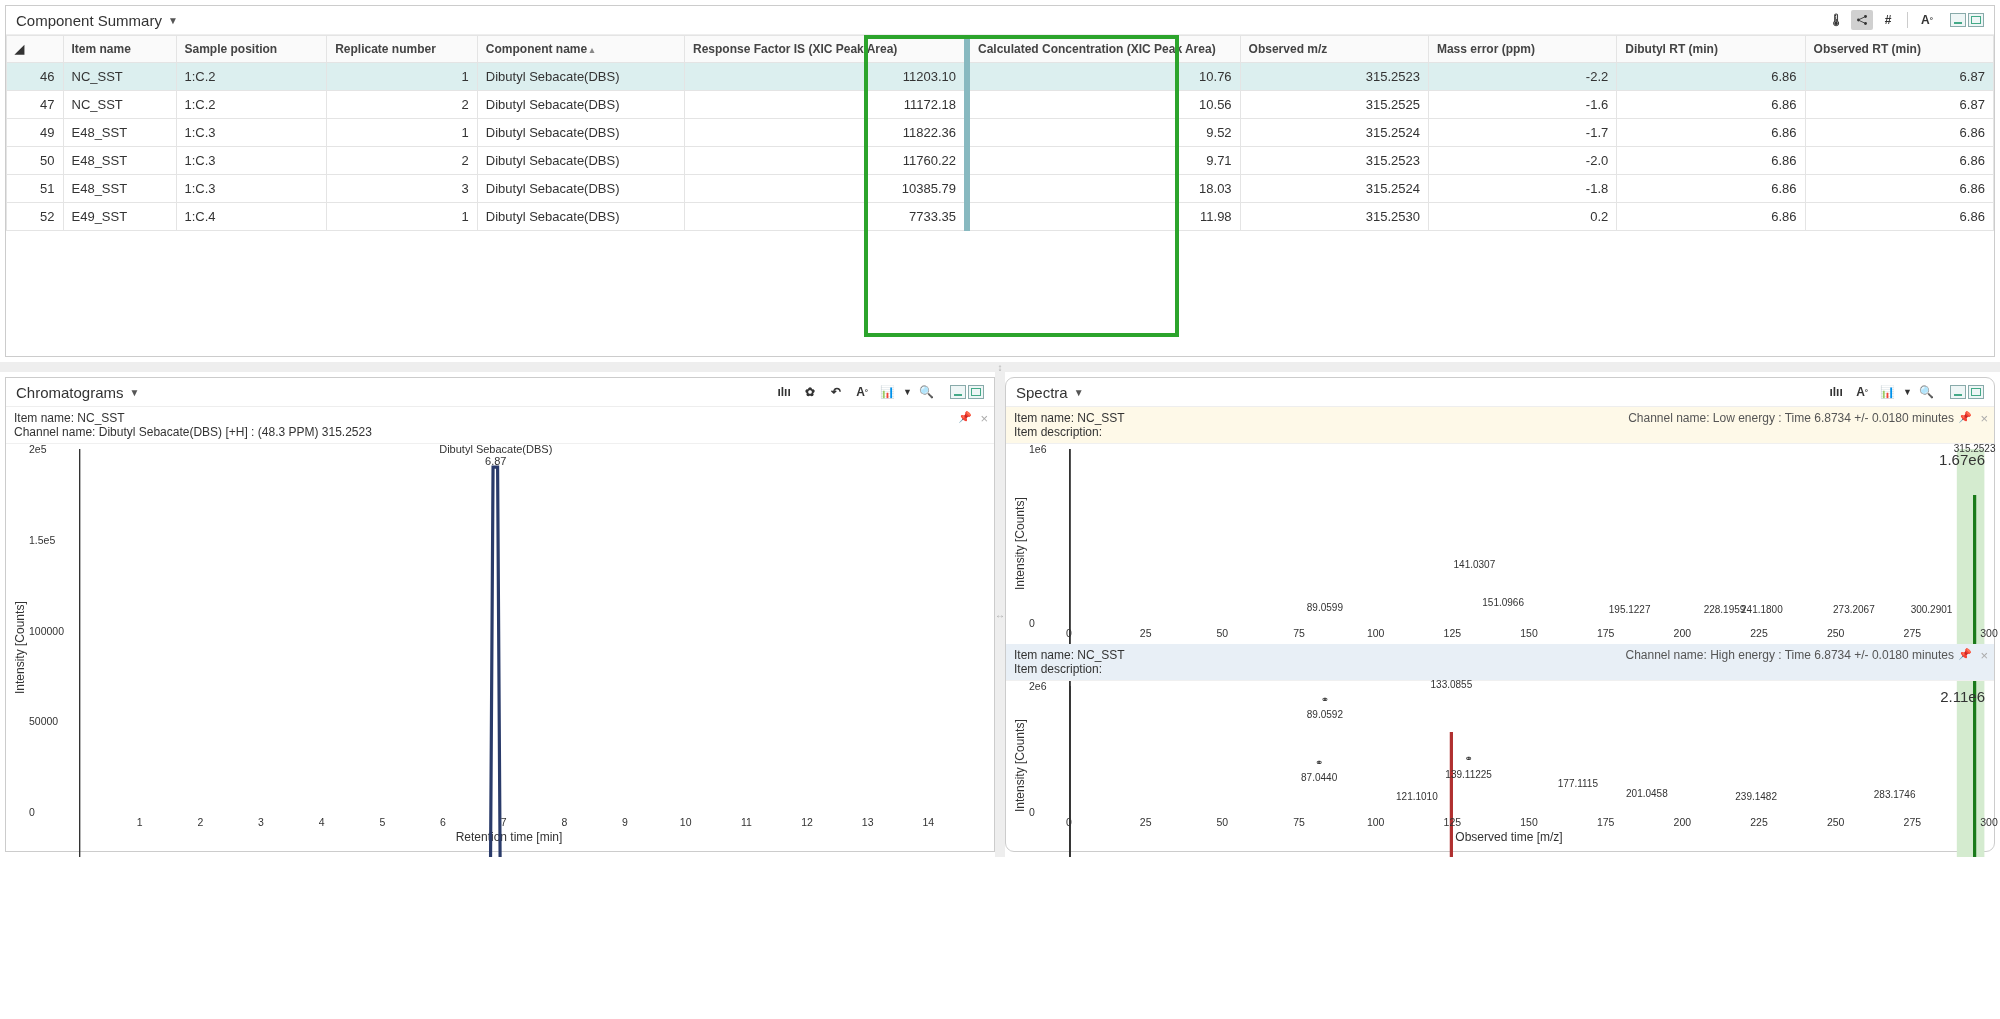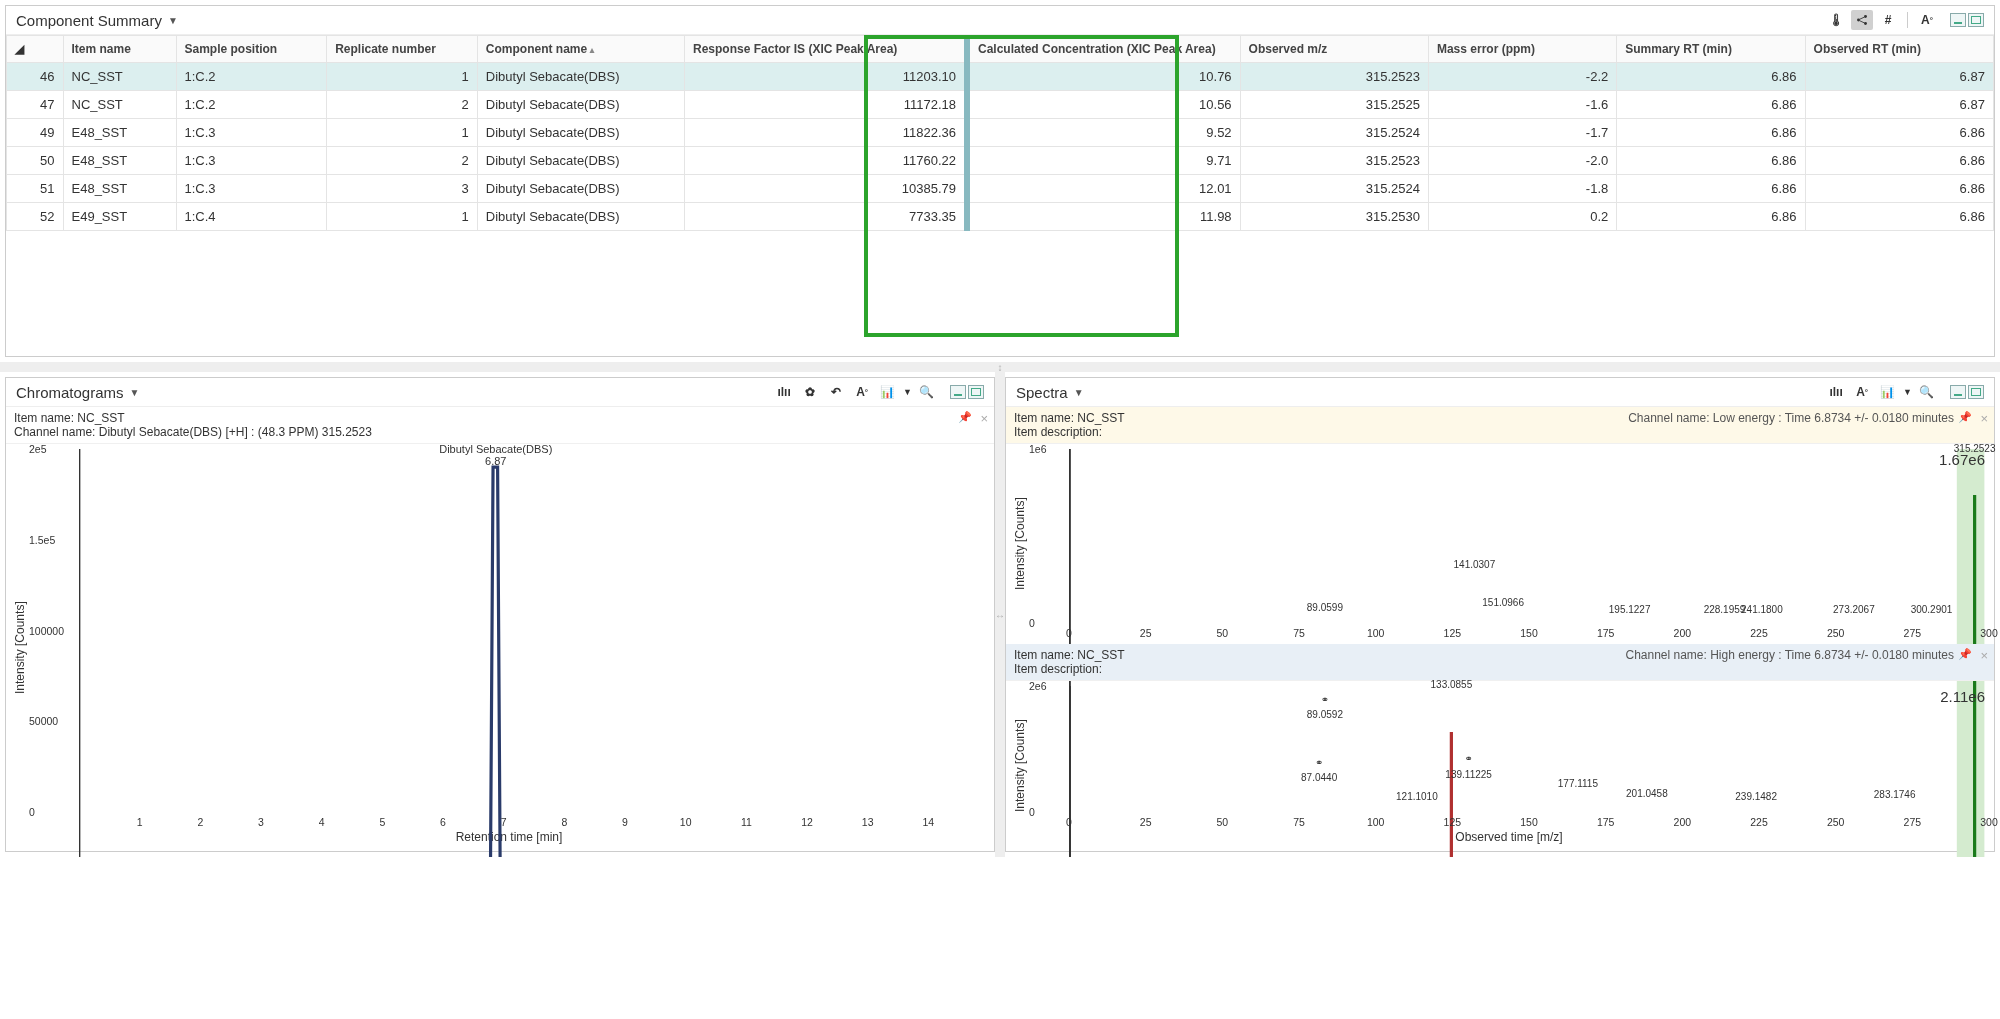--- a/index.html
+++ b/index.html
@@ -132,21 +132,21 @@
             <tr>
           <th><span class="sortglyph">◢</span></th>
           <th>Item name</th>
           <th>Sample position</th>
           <th>Replicate number</th>
           <th class="sortcol">Component name</th>
           <th class="num col-rf">Response Factor IS (XIC Peak Area)</th>
           <th class="num">Calculated Concentration (XIC Peak Area)</th>
           <th class="num">Observed m/z</th>
           <th class="num">Mass error (ppm)</th>
-          <th class="num">Summary RT (min)</th>
+          <th class="num">Dibutyl RT (min)</th>
           <th class="num">Observed RT (min)</th>
           <th></th>
         </tr>
           </thead>
         <tbody id="grid-body">
             <tr class="row-sel">
               <td class="num">46</td>
               <td>NC_SST</td>
               <td>1:C.2</td>
               <td class="num">1</td>
@@ -201,21 +201,21 @@
               <td class="num">6.86</td>
               <td></td>
             </tr>
             <tr>
               <td class="num">51</td>
               <td>E48_SST</td>
               <td>1:C.3</td>
               <td class="num">3</td>
               <td>Dibutyl Sebacate(DBS)</td>
               <td class="num col-rf">10385.79</td>
-              <td class="num">12.01</td>
+              <td class="num">18.03</td>
               <td class="num">315.2524</td>
               <td class="num">-1.8</td>
               <td class="num">6.86</td>
               <td class="num">6.86</td>
               <td></td>
             </tr>
             <tr>
               <td class="num">52</td>
               <td>E49_SST</td>
               <td>1:C.4</td>
@@ -309,21 +309,21 @@
                 <span class="xtick" style="left: 93.3333%;">14</span>
               </div>
           </div>
           <div class="x-axis-label">Retention time [min]</div>
         </div>
       </div>
     </div>
 
     <div class="splitter-v"></div>
 
-    <div class="panel" style="flex:1; margin-left:0;">
+    <div class="panel" style="flex:1; margin-left:0;border-radius:9px;">
       <div class="panel-header">
         <div class="panel-title">
           <span>Spectra</span>
           <span class="caret">▼</span>
         </div>
         <div class="panel-tools">
           <span class="tool-btn">ılıı</span>
           <span class="tool-btn">A<sup style="font-size:8px">°</sup></span>
           <span class="tool-btn">📊</span>
           <span class="caret" style="font-size:9px">▼</span>

